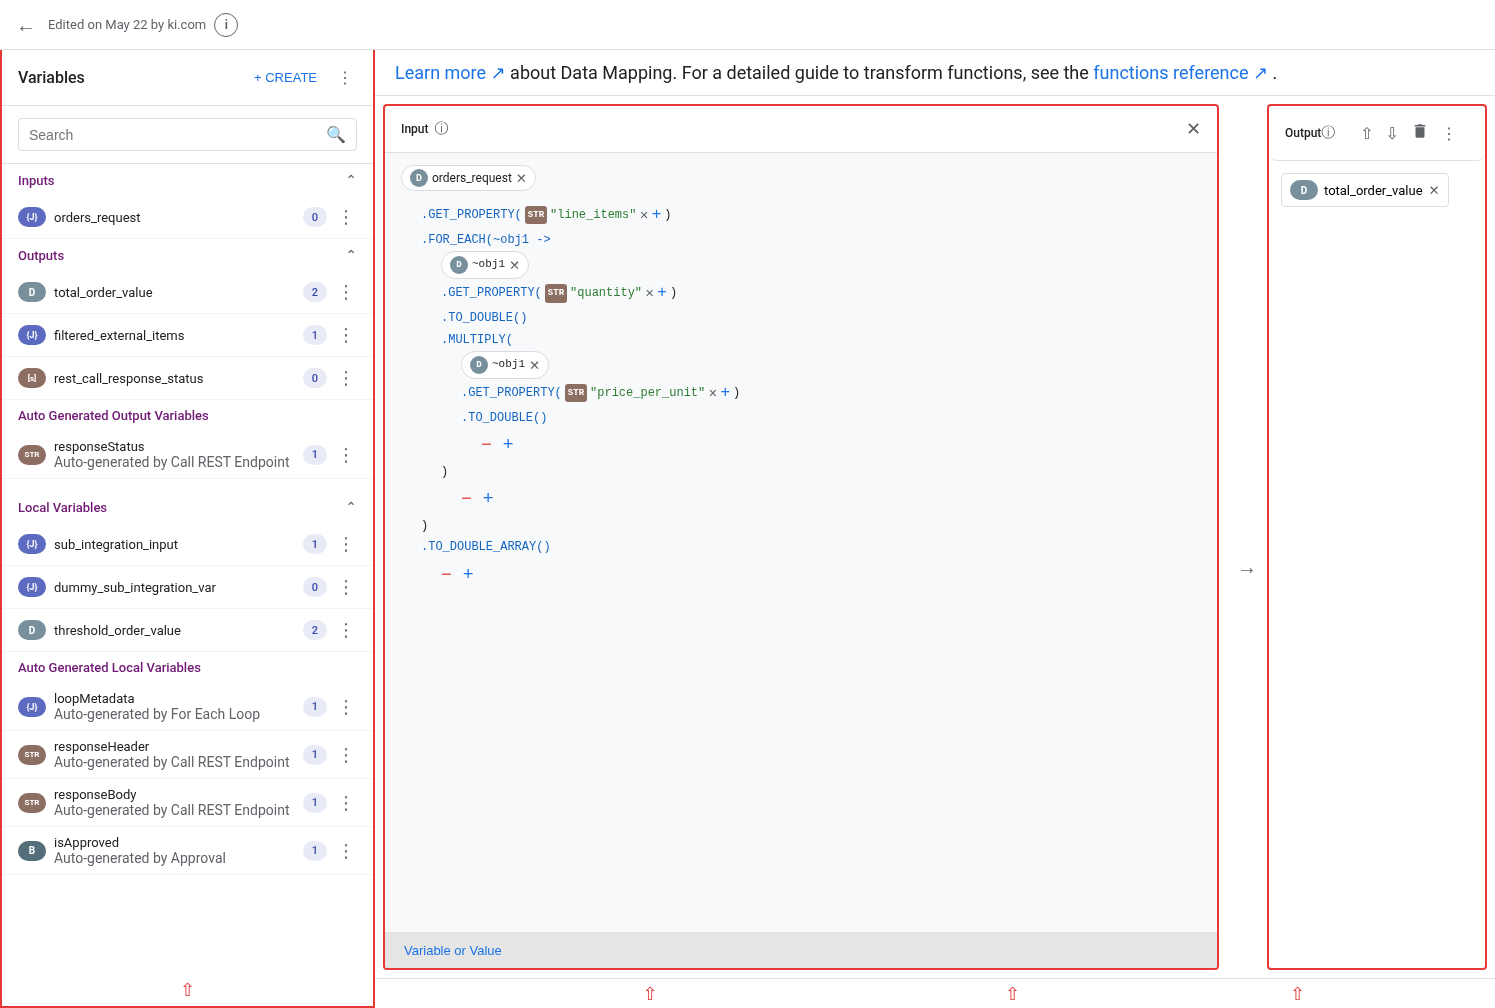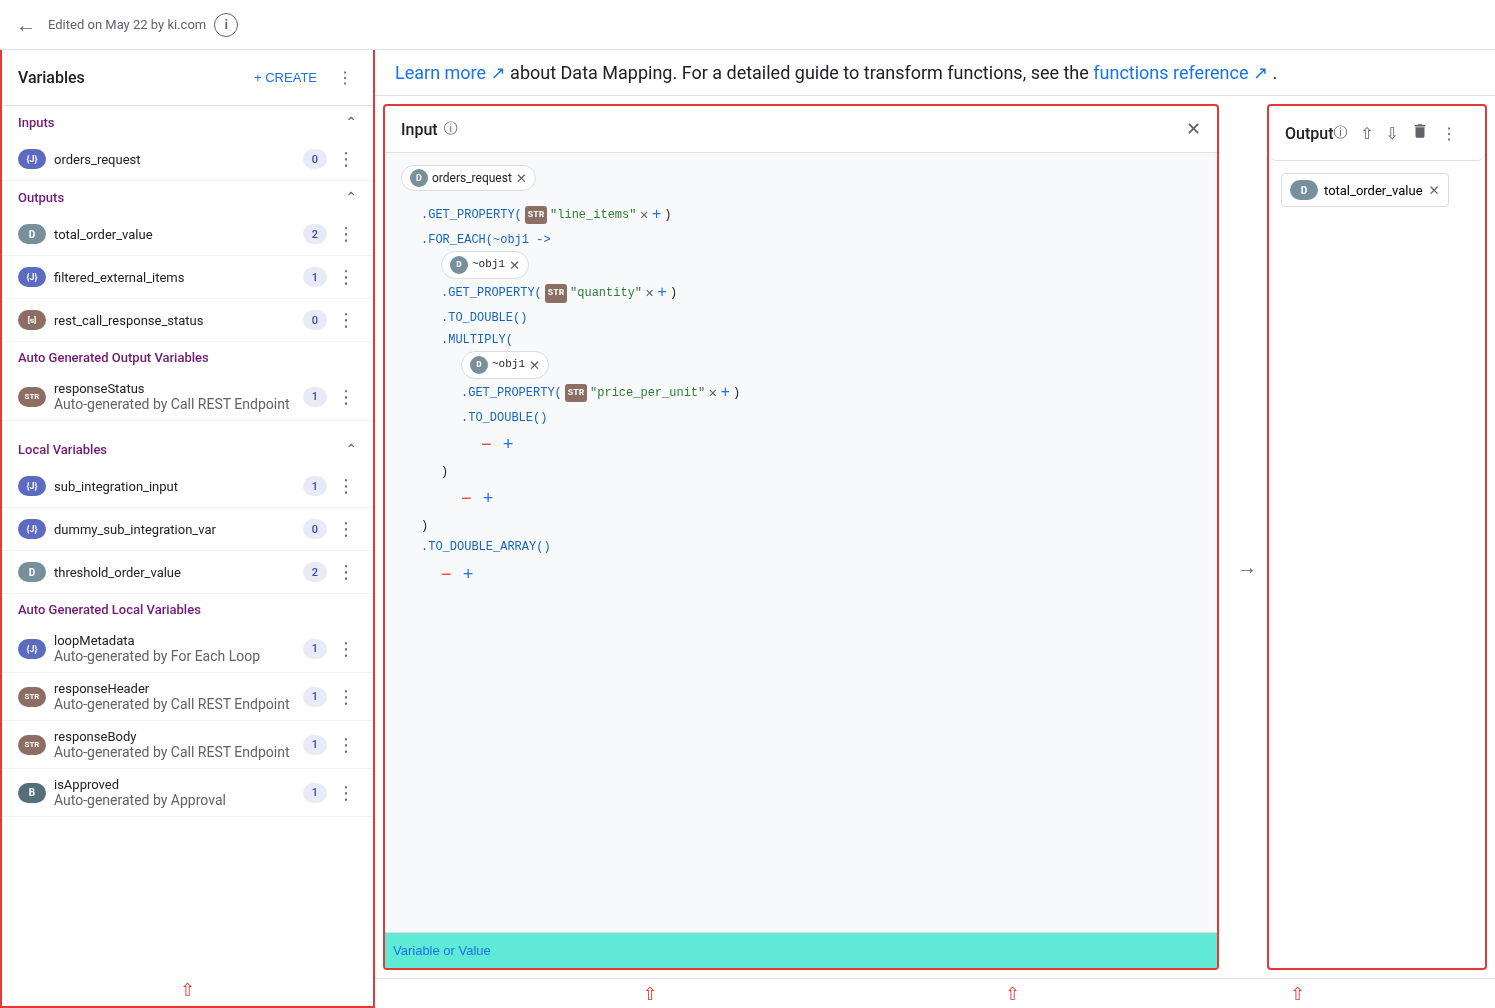--- a/index.html
+++ b/index.html
@@ -101,21 +101,21 @@
 
     
     .input-panel {
       flex: 1; border: 2px solid #e53935; margin: 8px; border-radius: 4px;
       display: flex; flex-direction: column; overflow: hidden; background: #fff;
     }
     .panel-header {
       display: flex; align-items: center; padding: 12px 16px;
       border-bottom: 1px solid #e0e0e0; gap: 6px;
     }
-    .panel-title { font-size: 16px; font-weight: 500; color: #202124; }
+    .panel-title { font-size: 12px; font-weight: 500; color: #202124; }
     .panel-info-icon { color: #5f6368; font-size: 14px; cursor: pointer; }
 
     .panel-content { flex: 1; overflow-y: auto; padding: 12px 16px; background: #f8f9fa; }
     .var-chip {
       display: inline-flex; align-items: center; gap: 4px;
       background: #fff; border: 1px solid #dadce0; border-radius: 16px;
       padding: 3px 8px; font-size: 12px; color: #202124;
     }
     .var-chip .chip-badge {
       width: 18px; height: 18px; border-radius: 50%;
@@ -132,21 +132,21 @@
     .expr-line { display: flex; align-items: center; flex-wrap: wrap; gap: 3px; }
     .expr-indent-1 { padding-left: 20px; }
     .expr-indent-2 { padding-left: 40px; }
     .expr-indent-3 { padding-left: 60px; }
     .expr-indent-4 { padding-left: 80px; }
     .method { color: #1565c0; font-weight: 500; }
     .str-val { color: #2e7d32; }
     .str-badge { background: #8d6e63; color: #fff; font-size: 9px; font-weight: bold; border-radius: 3px; padding: 1px 3px; }
 
     .panel-footer {
-      padding: 10px 8px; border-top: 1px solid #e0e0e0; background: #5eead4;
+      padding: 10px 19px; border-top: 1px solid #e0e0e0; background: #e5e5e5;
     }
     .add-value-btn {
       color: #1a73e8; font-size: 13px; cursor: pointer; background: none; border: none;
     }
 
     
     .arrow-connector {
       display: flex; align-items: center; justify-content: center;
       width: 40px; font-size: 20px; color: #5f6368; flex-shrink: 0;
       padding-top: 60px;
@@ -195,20 +195,26 @@
   <div class="header-info">i</div>
 </div>
 
 <div class="main-layout">
 
   <div class="sidebar">
     <div class="sidebar-header">
       <span class="sidebar-title">Variables</span>
       <button class="sidebar-create-btn">+ CREATE</button>
       <button class="sidebar-collapse-btn">⋮</button>
+    </div>
+    <div class="sidebar-search">
+      <div class="search-box">
+        <input class="search-input" type="text" placeholder="Search" style="">
+        <span class="search-icon">🔍</span>
+      </div>
     </div>
 
     <div class="sidebar-content">
 
       <div class="section-header">
         <span class="section-title">Inputs</span>
         <span class="section-chevron">⌃</span>
       </div>
       <div class="var-item">
         <span class="var-badge badge-j">{J}</span>

